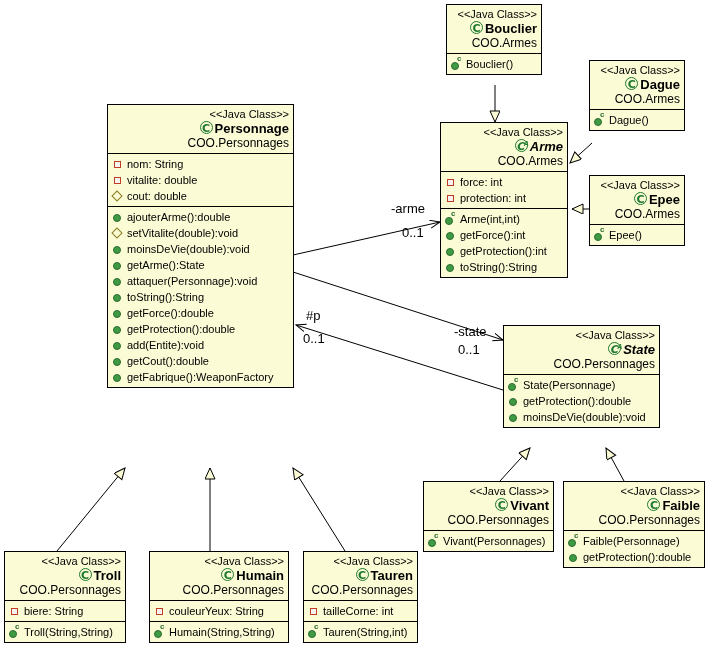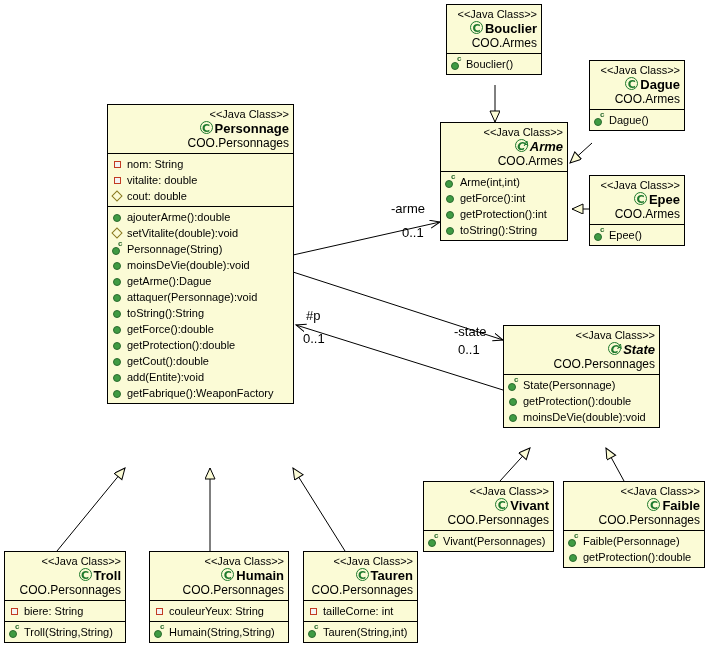--- a/index.html
+++ b/index.html
@@ -276,20 +276,30 @@
         </div>
     </div>
   </div>
 
   <div class="uml-class" style="left:440px; top:122px; width:128px;">
     <div class="uml-header">
       <span class="stereotype">&lt;&lt;Java Class&gt;&gt;</span>
       <span class="cls-name abstract"><span class="cls-icon abstract-icon"></span><span>Arme</span></span>
       <span class="pkg">COO.Armes</span>
     </div>
+    <div class="compartment">
+      <div class="member">
+          <span class="mi mi-private"></span>
+          <span>force: int</span>
+        </div>
+      <div class="member">
+          <span class="mi mi-private"></span>
+          <span>protection: int</span>
+        </div>
+    </div>
     <div class="compartment last">
       <div class="member">
           <span class="mi mi-ctor"></span>
           <span>Arme(int,int)</span>
         </div>
       <div class="member">
           <span class="mi mi-public"></span>
           <span>getForce():int</span>
         </div>
       <div class="member">
@@ -326,54 +336,50 @@
     <div class="compartment last">
       <div class="member">
           <span class="mi mi-public"></span>
           <span>ajouterArme():double</span>
         </div>
       <div class="member">
           <span class="mi mi-diamond"></span>
           <span>setVitalite(double):void</span>
         </div>
       <div class="member">
-          <span class="mi mi-ctor"></span>
-          <span>Personnage(String)</span>
-        </div>
-      <div class="member">
           <span class="mi mi-public"></span>
           <span>moinsDeVie(double):void</span>
         </div>
       <div class="member">
           <span class="mi mi-public"></span>
-          <span>getArme():Dague</span>
+          <span>getArme():State</span>
         </div>
       <div class="member">
           <span class="mi mi-public"></span>
           <span>attaquer(Personnage):void</span>
         </div>
       <div class="member">
           <span class="mi mi-public"></span>
           <span>toString():String</span>
         </div>
       <div class="member">
           <span class="mi mi-public"></span>
           <span>getForce():double</span>
         </div>
       <div class="member">
           <span class="mi mi-public"></span>
           <span>getProtection():double</span>
         </div>
       <div class="member">
           <span class="mi mi-public"></span>
+          <span>add(Entite):void</span>
+        </div>
+      <div class="member">
+          <span class="mi mi-public"></span>
           <span>getCout():double</span>
-        </div>
-      <div class="member">
-          <span class="mi mi-public"></span>
-          <span>add(Entite):void</span>
         </div>
       <div class="member">
           <span class="mi mi-public"></span>
           <span>getFabrique():WeaponFactory</span>
         </div>
     </div>
   </div>
 
   <div class="uml-class" style="left:503px; top:325px; width:157px;">
     <div class="uml-header">

